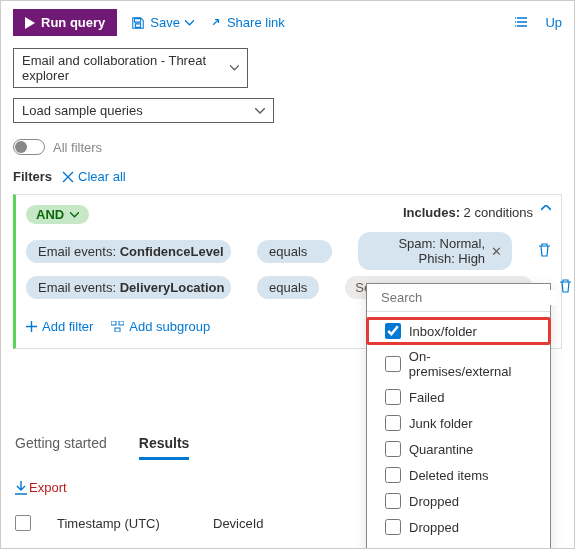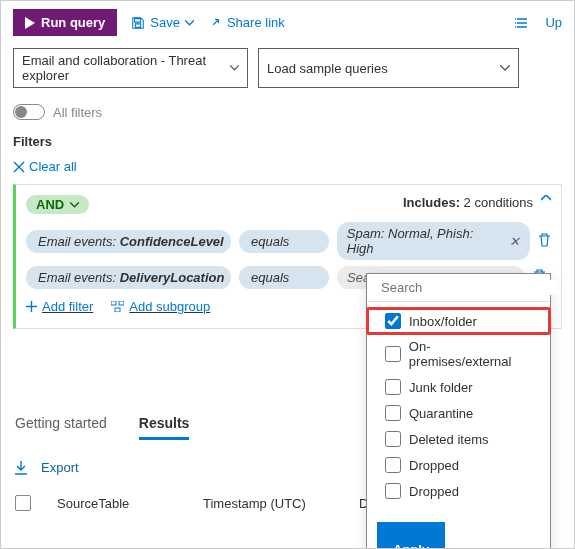--- a/index.html
+++ b/index.html
@@ -3,74 +3,74 @@
 <meta charset="utf-8">
 <style>
 * { box-sizing: border-box; margin: 0; padding: 0; font-family: "Segoe UI", Arial, sans-serif; }
 body { width: 575px; height: 549px; border: 1px solid #ccc; font-size: 13px; color: #323130; overflow: hidden; }
 
 
 .toolbar { display: flex; align-items: center; gap: 14px; padding: 8px 12px; }
 .run-btn { display: flex; align-items: center; background: #701a75; color: #fff; border: none; padding: 6px 12px; font-size: 13px; font-weight: 600; cursor: pointer; gap: 6px; }
 .tool-link { display: flex; align-items: center; gap: 5px; color: #0078d4; font-size: 13px; cursor: pointer; }
 .tool-icon { width: 14px; height: 14px; }
-.toolbar-right { margin-left: auto; display: flex; align-items: center; gap: 16px; color: #0078d4; }
-
-
-.dropdowns { display: flex; gap: 10px; padding: 4px 12px 8px; }
+.toolbar-right { margin-left: auto; display: flex; align-items: flex-start; gap: 16px; color: #0078d4; }
+
+
+.dropdowns { display: flex; gap: 10px; padding: 4px 12px 8px; flex-direction: column; }
 .combo { display: flex; align-items: center; justify-content: space-between; border: 1px solid #605e5c; padding: 4px 8px; width: 235px; font-size: 13px; cursor: pointer; }
 .combo.wide { width: 261px; }
 
 
 .filters-row { display: flex; align-items: center; gap: 8px; padding: 8px 12px 6px; }
 .toggle { position: relative; width: 32px; height: 16px; border-radius: 10px; border: 1px solid #8a8886; background: #fff; }
 .toggle-knob { position: absolute; left: 1px; top: 1px; width: 12px; height: 12px; border-radius: 50%; background: #8a8886; }
 .all-filters-label { color: #8a8886; }
 
 
-.filters-header { display: flex; gap: 10px; padding: 8px 12px 10px; flex-direction: column; }
+.filters-header { display: flex; align-items: center; gap: 10px; padding: 8px 12px 10px; }
 .filters-title { font-weight: 600; font-size: 13px; }
 .clear-all { display: flex; align-items: center; gap: 4px; color: #0078d4; font-size: 13px; cursor: pointer; }
 
 
 .panel { margin: 0 12px; border: 1px solid #e1dfdd; border-left: 3px solid #5ad45a; padding: 10px 10px 14px; position: relative; }
 .panel-head { display: flex; margin-bottom: 8px; }
 .and-pill { display: flex; align-items: center; gap: 6px; background: #c7e8c7; color: #0b6a0b; font-weight: 600; border-radius: 12px; padding: 2px 10px; font-size: 13px; cursor: pointer; }
 .includes { margin-left: auto; font-size: 13px; }
 .includes b { font-weight: 600; }
 
-.condition-row { display: flex; align-items: center; gap: 8px; margin-bottom: 6px; font-style: italic; }
+.condition-row { display: flex; align-items: center; gap: 26px; margin-bottom: 6px; }
 .pill { background: #d6e4f0; border-radius: 12px; padding: 4px 12px; font-size: 13px; white-space: nowrap; }
 .pill b { font-weight: 600; }
 .pill.field { width: 205px; }
 .pill.op { width: 90px; }
-.val-wrap { display: flex; align-items: center; gap: 6px; background: #d6e4f0; border-radius: 12px; padding: 4px 10px; }
+.val-wrap { display: flex; align-items: center; gap: 6px; background: #d6e4f0; border-radius: 12px; padding: 4px 10px; text-align: right; }
 .val-wrap .x { color: #605e5c; cursor: pointer; }
 .trash { color: #0078d4; cursor: pointer; font-size: 14px; }
 
-.add-row { display: flex; gap: 18px; margin-top: 10px; text-decoration: underline; }
+.add-row { display: flex; gap: 18px; margin-top: 20px; }
 .add-link { display: flex; align-items: center; gap: 5px; color: #0078d4; font-size: 13px; cursor: pointer; }
 
 
 .popover { position: absolute; right: 10px; top: 88px; width: 185px; background: #fff; border: 1px solid #8a8886; box-shadow: 0 4px 12px rgba(0,0,0,0.12); z-index: 10; }
 .popover-search { display: flex; align-items: center; gap: 6px; padding: 6px 8px; border-bottom: 1px solid #e1dfdd; }
 .popover-search input { border: none; outline: none; font-size: 13px; flex: 1; color: #605e5c; }
 .opt-list { padding: 6px 0 10px; }
 .opt { display: flex; align-items: center; gap: 8px; padding: 5px 18px; font-size: 13px; }
 .opt input[type=checkbox] { width: 16px; height: 16px; accent-color: #0078d4; }
 .opt.highlight { outline: 3px solid #e53935; outline-offset: -2px; border-radius: 2px; }
 .apply-btn { margin: 8px 10px 10px; background: #0078d4; color: #ffffff; border: none; padding: 20px 16px; font-size: 13px; font-weight: 600; cursor: pointer; }
 
 
 .tabs { display: flex; gap: 32px; padding: 86px 14px 0; }
 .tab { font-size: 14px; color: #605e5c; padding-bottom: 6px; cursor: pointer; }
 .tab.active { color: #323130; font-weight: 600; border-bottom: 3px solid #0078d4; }
 
 
-.export { display: flex; align-items: center; gap: 14px; color: #0369a1; font-size: 13px; padding: 20px 14px 14px; cursor: pointer; }
+.export { display: flex; align-items: center; gap: 2px; color: #b91c1c; font-size: 13px; padding: 20px 14px 14px; cursor: pointer; }
 .thdr { display: flex; align-items: center; gap: 26px; padding: 6px 14px; font-size: 13px; color: #323130; }
 .thdr .cb { width: 16px; height: 16px; border: 1px solid #8a8886; border-radius: 2px; }
 .thdr .col1 { width: 120px; }
 .thdr .col2 { width: 130px; }
 .svg { display: inline-block; vertical-align: middle; }
 </style>
 </head>
 <body>
 
 <div class="toolbar">
@@ -209,20 +209,24 @@
       <label class="opt highlight">
           <input type="checkbox" checked="" style="">
           <span>Inbox/folder</span>
         </label>
       <label class="opt">
           <input type="checkbox" style="">
           <span>On-premises/external</span>
         </label>
       <label class="opt">
           <input type="checkbox" style="">
+          <span>Failed</span>
+        </label>
+      <label class="opt">
+          <input type="checkbox" style="">
           <span>Junk folder</span>
         </label>
       <label class="opt">
           <input type="checkbox" style="">
           <span>Quarantine</span>
         </label>
       <label class="opt">
           <input type="checkbox" style="">
           <span>Deleted items</span>
         </label>
@@ -246,16 +250,15 @@
 
 <div class="export">
   <svg width="12" height="14" viewBox="0 0 12 14">
       <path d="M6 0v9M2 5l4 4 4-4M0 13h12" fill="none" stroke="#0078d4" stroke-width="1.4"></path>
     </svg>
   <span>Export</span>
 </div>
 
 <div class="thdr">
   <div class="cb"></div>
-  <div class="col1">SourceTable</div>
   <div class="col2">Timestamp (UTC)</div>
   <div>DeviceId</div>
 </div>
 
 </body></html>

